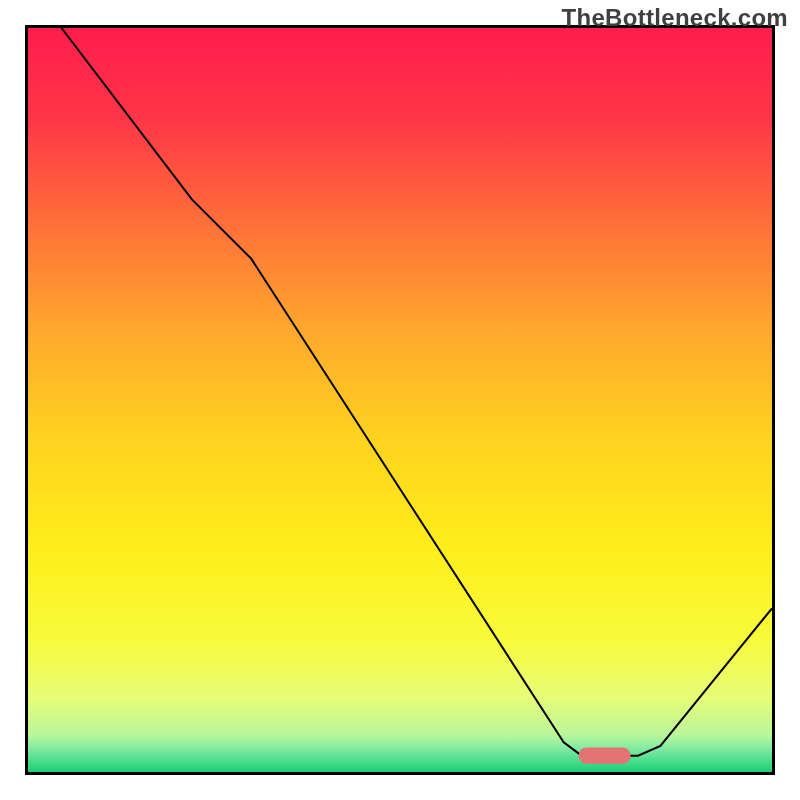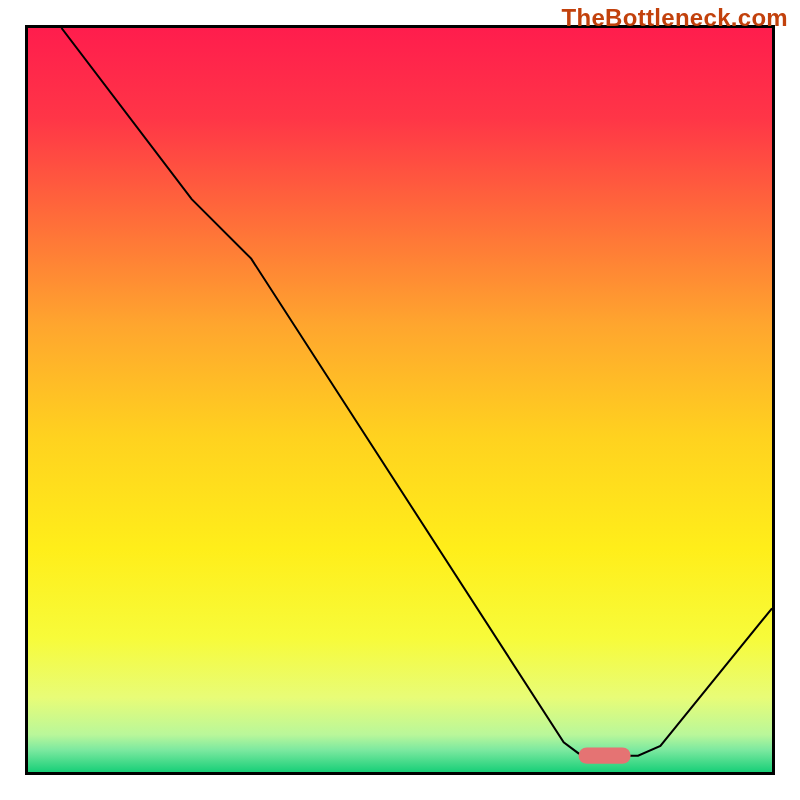--- a/index.html
+++ b/index.html
@@ -10,21 +10,21 @@
     height: 800px;
     position: relative;
     font-family: Arial, Helvetica, sans-serif;
   }
   .watermark {
     position: absolute;
     top: 4px;
     right: 12px;
     font-size: 24px;
     font-weight: 600;
-    color: #c2410c;
+    color: #404040;
     letter-spacing: 0.3px;
   }
   svg {
     display: block;
   }
 </style>
 </head>
 <body>
 
 <div class="watermark">TheBottleneck.com</div>

